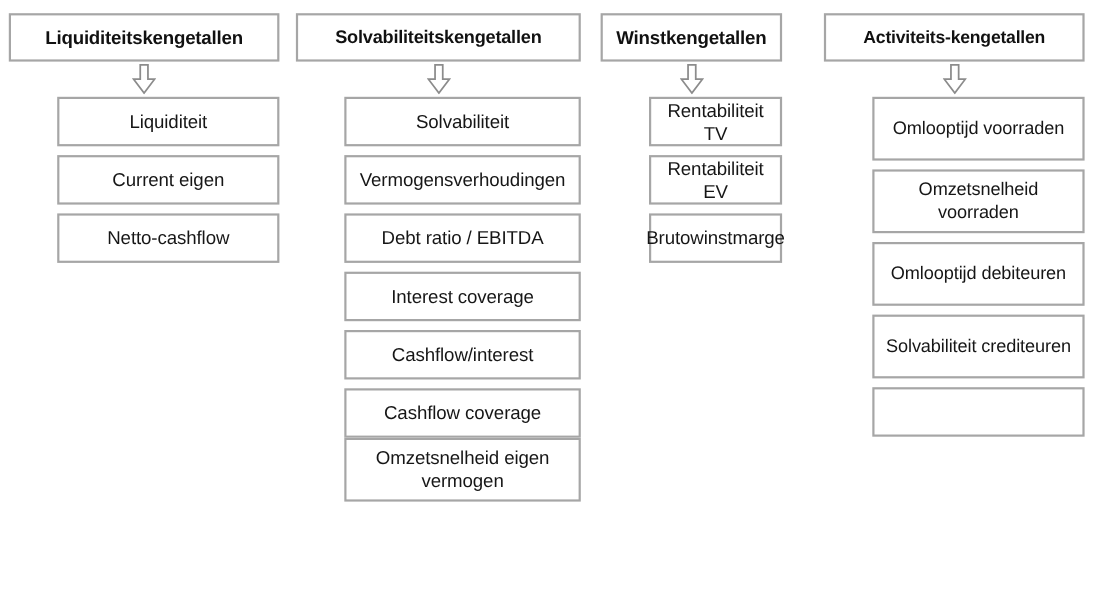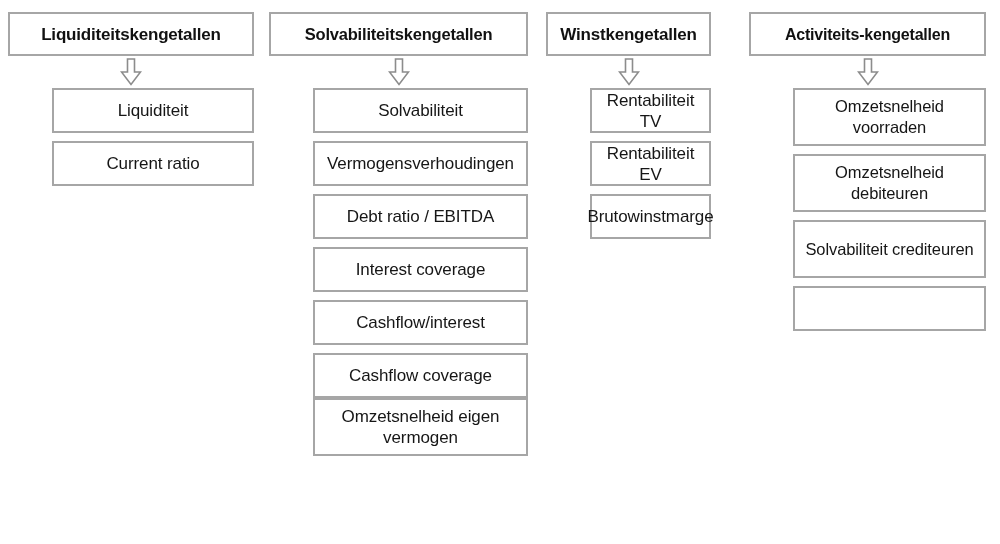--- a/index.html
+++ b/index.html
@@ -108,21 +108,24 @@
       <div class="arrow-wrap">
         <svg width="22" height="28" viewBox="0 0 22 28" class="arrow-down">
           <path d="M7.5 1 L14.5 1 L14.5 14 L20.5 14 L11 26.5 L1.5 14 L7.5 14 Z" fill="#ffffff" stroke="#8c8c8c" stroke-width="1.6" stroke-linejoin="miter"></path>
         </svg>
       </div>
       <div class="boxes">
         <div class="node-box h1">
           <span class="node-label">Liquiditeit</span>
         </div>
         <div class="node-box h1">
-          <span class="node-label">Current ratio</span>
+          <span class="node-label">Current eigen</span>
+        </div>
+        <div class="node-box h1">
+          <span class="node-label">Netto-cashflow</span>
         </div>
       </div>
     </div>
     <div class="column col-2">
       <div class="header-box">
         <span class="header-label">Winstkengetallen</span>
       </div>
       <div class="arrow-wrap">
         <svg width="22" height="28" viewBox="0 0 22 28" class="arrow-down">
           <path d="M7.5 1 L14.5 1 L14.5 14 L20.5 14 L11 26.5 L1.5 14 L7.5 14 Z" fill="#ffffff" stroke="#8c8c8c" stroke-width="1.6" stroke-linejoin="miter"></path>
@@ -177,24 +180,27 @@
       <div class="header-box">
         <span class="header-label">Activiteits-kengetallen</span>
       </div>
       <div class="arrow-wrap">
         <svg width="22" height="28" viewBox="0 0 22 28" class="arrow-down">
           <path d="M7.5 1 L14.5 1 L14.5 14 L20.5 14 L11 26.5 L1.5 14 L7.5 14 Z" fill="#ffffff" stroke="#8c8c8c" stroke-width="1.6" stroke-linejoin="miter"></path>
         </svg>
       </div>
       <div class="boxes">
         <div class="node-box h2">
+          <span class="node-label">Omlooptijd voorraden</span>
+        </div>
+        <div class="node-box h2">
           <span class="node-label">Omzetsnelheid voorraden</span>
         </div>
         <div class="node-box h2">
-          <span class="node-label">Omzetsnelheid debiteuren</span>
+          <span class="node-label">Omlooptijd debiteuren</span>
         </div>
         <div class="node-box h2">
           <span class="node-label">Solvabiliteit crediteuren</span>
         </div>
         <div class="node-box h1"></div>
       </div>
     </div>
   </div>
 
 </body></html>

